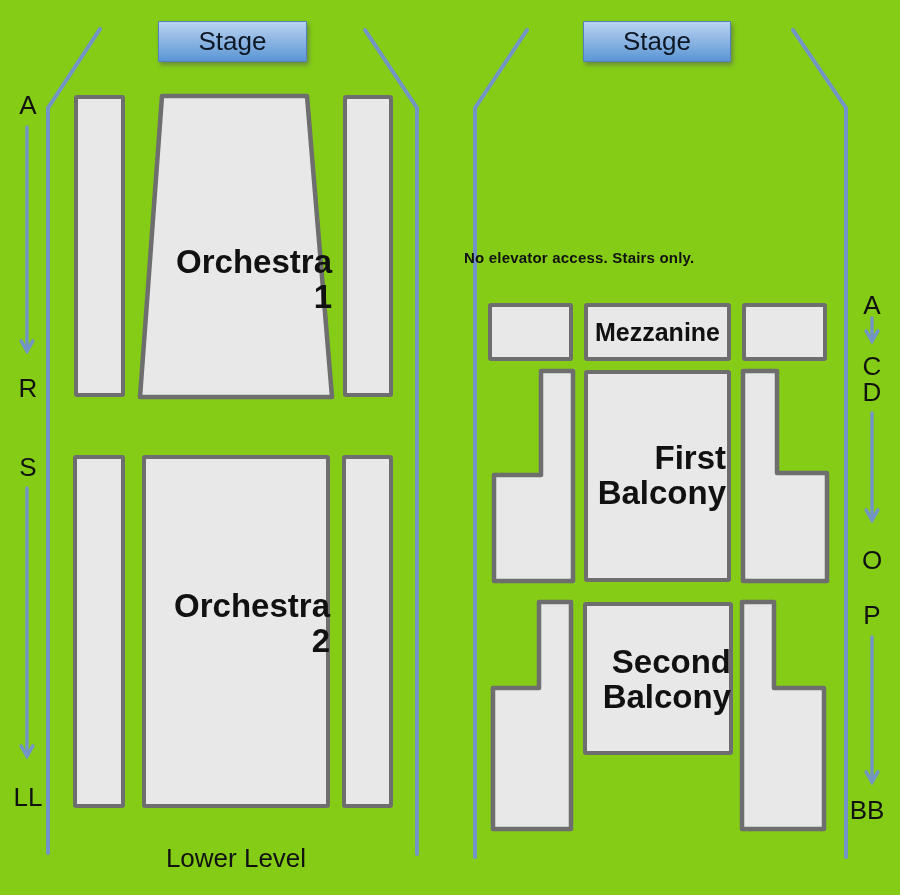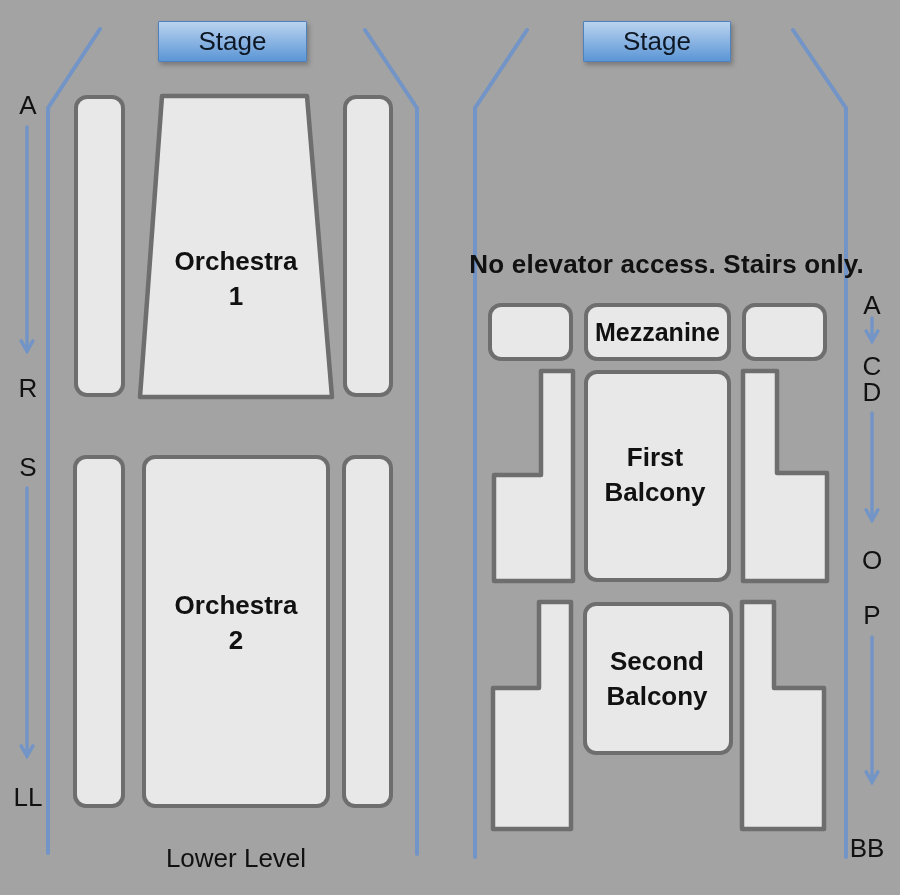--- a/index.html
+++ b/index.html
@@ -1,50 +1,50 @@
 <!DOCTYPE html>
 <html><head>
 <meta charset="utf-8">
 <style>
   html,body{margin:0;padding:0;background:#ffffff;}
   #canvas{
-    position:relative;width:900px;height:895px;background:#a3a3a3;overflow:hidden;
+    position:relative;width:900px;height:895px;background:#84cc16;overflow:hidden;
     font-family:"Liberation Sans",sans-serif;color:#141414;
   }
   #shapes{position:absolute;left:0;top:0;width:900px;height:895px;}
   .section{
     position:absolute;box-sizing:border-box;background:#e8e8e8;
-    border:4px solid #6e6e6e;border-radius:13px;
+    border:4px solid #6e6e6e;border-radius:3px;
   }
   .stage{
     position:absolute;box-sizing:border-box;
     background:linear-gradient(to bottom,#b9d3ef 0%,#8fb7e4 45%,#5b96d5 100%);
     border:1px solid #4f81bd;border-radius:1px;
     box-shadow:2px 3px 4px rgba(90,90,90,0.55);
     display:flex;align-items:center;justify-content:center;
     font-size:26px;color:#0e1724;
   }
   .row-letter{
     position:absolute;width:40px;text-align:center;
     font-size:26px;line-height:32px;color:#111;
   }
   .section-label{
-    position:absolute;text-align:center;font-weight:bold;font-size:26px;
+    position:absolute;text-align:right;font-weight:bold;font-size:33px;
     line-height:35px;white-space:pre-line;color:#111;
   }
   .section-label-inline{
     position:absolute;display:flex;align-items:center;justify-content:center;
     font-weight:bold;font-size:25px;color:#111;
   }
   .footer-label{
     position:absolute;width:300px;text-align:center;font-size:26px;color:#111;
   }
   .note-label{
-    position:absolute;width:400px;text-align:right;font-weight:bold;
-    font-size:26px;letter-spacing:0.2px;color:#111;
+    position:absolute;width:400px;text-align:left;font-weight:bold;
+    font-size:15px;letter-spacing:0.2px;color:#111;
   }
 </style>
 </head>
 <body>
 
 <div id="canvas">
 
   <svg id="shapes" viewBox="0 0 900 895" xmlns="http://www.w3.org/2000/svg">
     <defs>
       <marker id="arrowhead" viewBox="0 0 12 12" refX="9" refY="6" markerWidth="4.6" markerHeight="4.6" orient="auto-start-reverse">
@@ -116,16 +116,16 @@
 
   <div class="section" style="left:583px;top:602px;width:150px;height:153px;"></div>
   <div class="section-label" style="left:583px;top:644px;width:148px;">Second
 Balcony</div>
 
   <div class="row-letter" style="left:852px;top:289px;">A</div>
   <div class="row-letter" style="left:852px;top:350px;">C</div>
   <div class="row-letter" style="left:852px;top:376px;">D</div>
   <div class="row-letter" style="left:852px;top:544px;">O</div>
   <div class="row-letter" style="left:852px;top:599px;">P</div>
-  <div class="row-letter" style="left:845px;top:832px;width:44px;">BB</div>
+  <div class="row-letter" style="left:845px;top:794px;width:44px;">BB</div>
 
 
 </div>
 
 </body></html>

